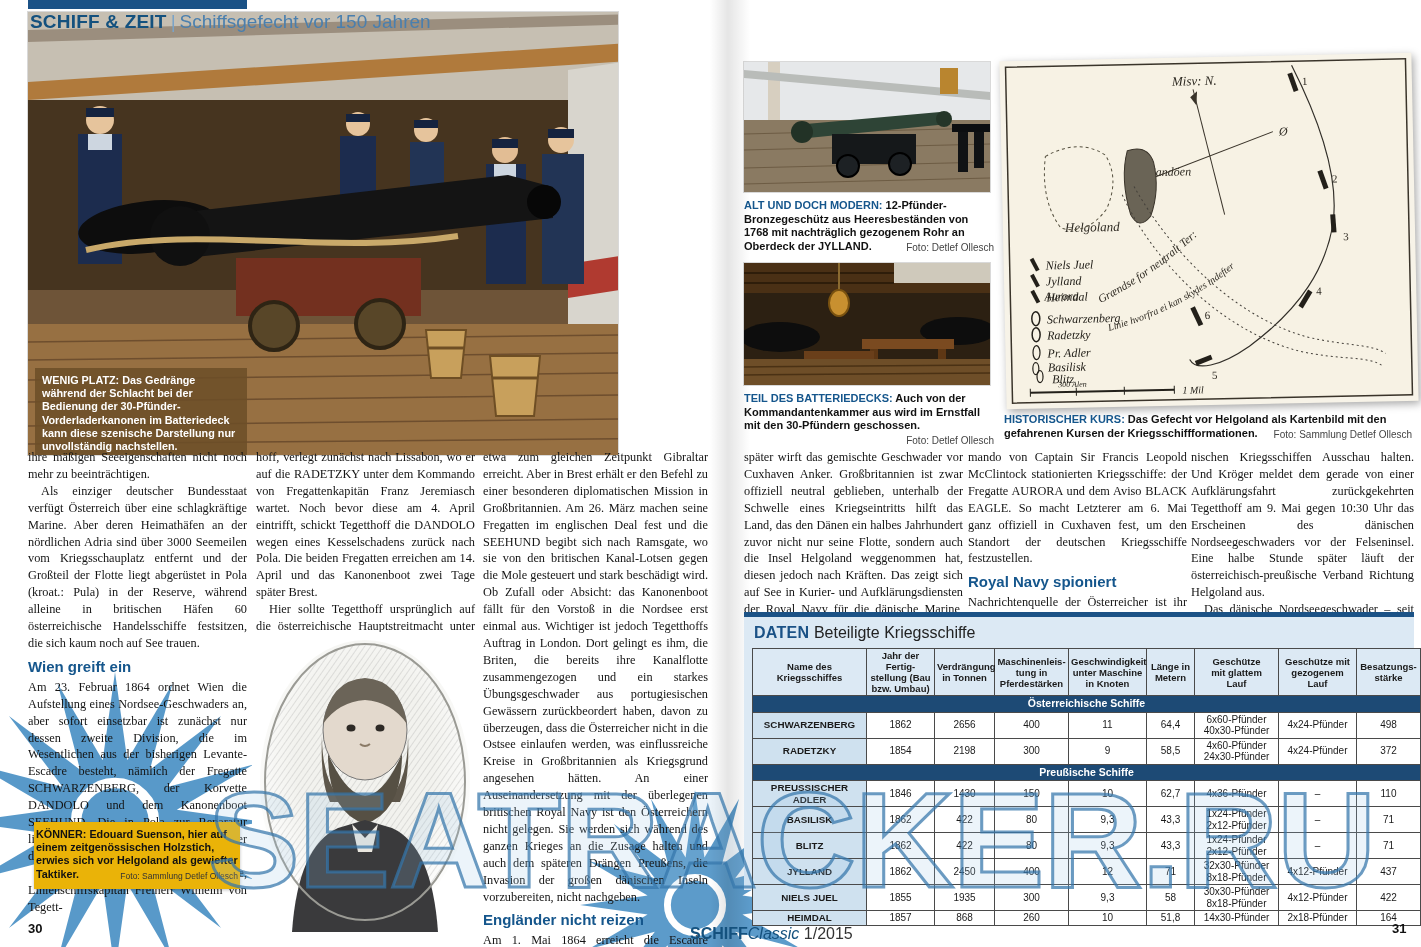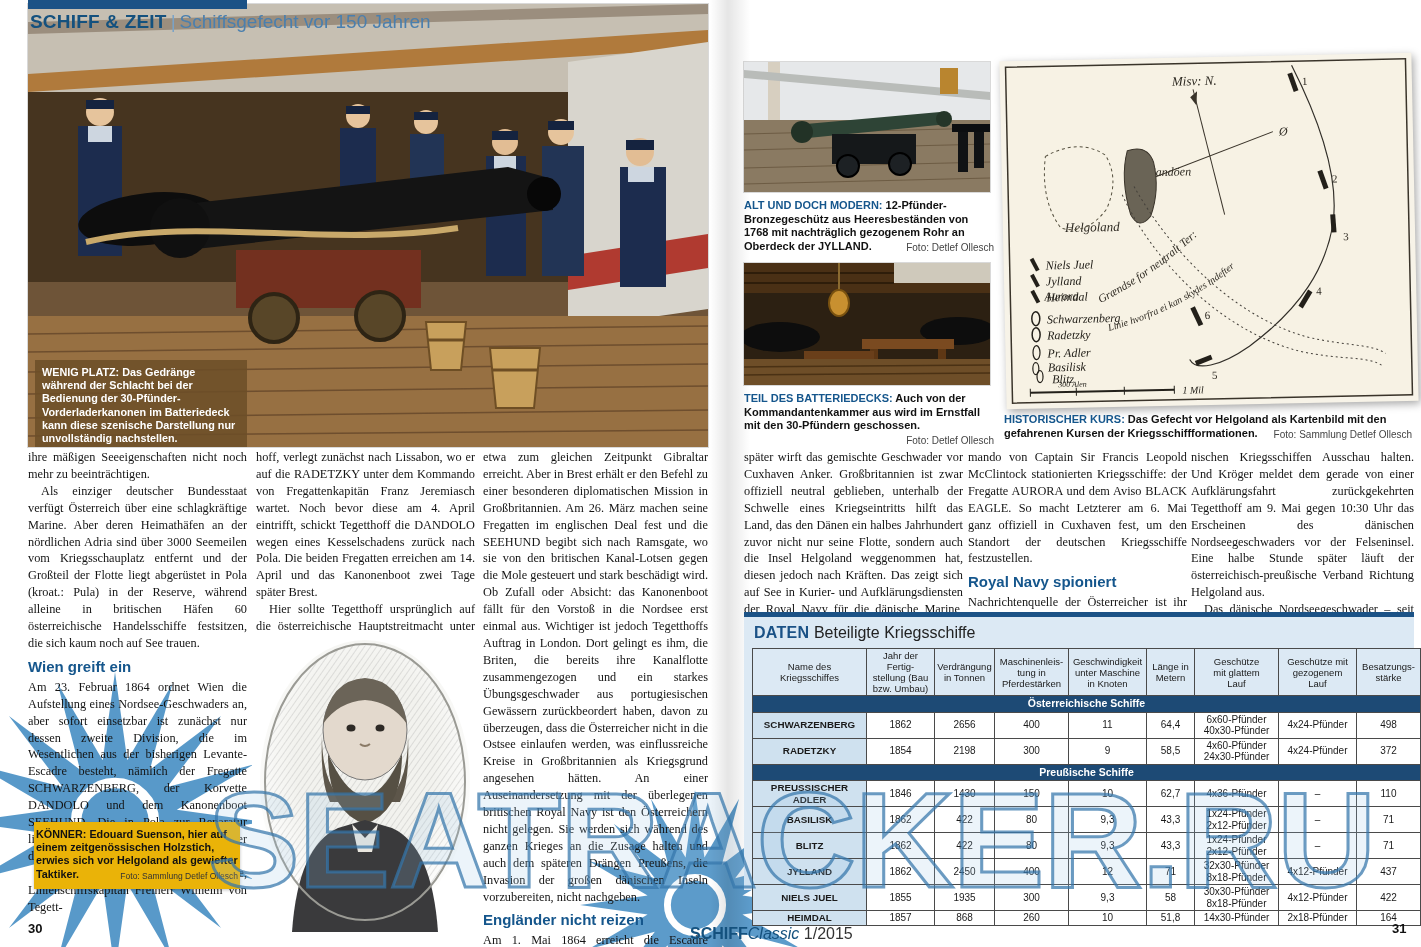--- a/index.html
+++ b/index.html
@@ -33,21 +33,21 @@
   .koenner .credit{font-weight:normal;font-size:8.5px;color:#333;float:right;margin-top:2px;}
   
   .map-wrap{background:#f7f3e8;box-shadow:2px 3px 8px rgba(0,0,0,.35);transform:rotate(-1.2deg);}
   
   .datenbar{background:#1b5286;}
   .datenblock{background:#dce9f4;padding:5px 8px 8px 8px;box-sizing:border-box;}
   .datentitle{font-size:16px;margin:2px 0 6px 2px;color:#222;}
   .datentitle .lead{color:#1b5286;font-weight:bold;letter-spacing:.3px;}
   table.ships{border-collapse:collapse;table-layout:fixed;width:668px;background:#fff;}
   table.ships th,table.ships td{border:1px solid #4a4a4a;padding:1px 2px;text-align:center;vertical-align:middle;}
-  table.ships th{background:#dce9f4;font-size:9.5px;line-height:11px;white-space:pre-line;font-weight:normal;}
+  table.ships th{background:#dce9f4;font-size:9.5px;line-height:11px;white-space:pre-line;font-weight:bold;}
   table.ships td{font-size:10px;line-height:11.5px;}
   table.ships td.guns{white-space:pre-line;}
   table.ships td.name{background:#cfe1ef;font-weight:bold;font-size:9.8px;}
   table.ships tr.secrow td{background:#1d4a75;color:#fff;font-weight:bold;font-size:10.5px;padding:2px;}
   
   .pagenum{font-weight:bold;font-size:13px;color:#111;text-align:right;}
   .footerlogo{font-size:16px;color:#333;white-space:nowrap;}
   .footerlogo .b{font-weight:bold;color:#14517e;}
   .footerlogo .i{font-style:italic;color:#14517e;}
   
@@ -64,21 +64,21 @@
 
   <svg class="abs" style="left:-35px;top:672px" width="300" height="300" viewBox="0 0 200 200">
     <polygon fill="#4a90c4" fill-opacity="0.92" points="200,100 141.2,108.2 192.4,138.3 134.9,123.3 170.7,170.7 123.3,134.9 138.3,192.4 108.2,141.2 100,200 91.8,141.2 61.7,192.4 76.7,134.9 29.3,170.7 65.1,123.3 7.6,138.3 58.8,108.2 0,100 58.8,91.8 7.6,61.7 65.1,76.7 29.3,29.3 76.7,65.1 61.7,7.6 91.8,58.8 100,0 108.2,58.8 138.3,7.6 123.3,65.1 170.7,29.3 134.9,76.7 192.4,61.7 141.2,91.8"></polygon>
     <circle cx="100" cy="100" r="26" fill="none" stroke="#ffffff" stroke-width="7"></circle>
   </svg>
   <svg class="abs" style="left:580px;top:790px" width="230" height="230" viewBox="0 0 200 200">
     <polygon fill="#4a90c4" fill-opacity="0.9" points="200,100 141.2,108.2 192.4,138.3 134.9,123.3 170.7,170.7 123.3,134.9 138.3,192.4 108.2,141.2 100,200 91.8,141.2 61.7,192.4 76.7,134.9 29.3,170.7 65.1,123.3 7.6,138.3 58.8,108.2 0,100 58.8,91.8 7.6,61.7 65.1,76.7 29.3,29.3 76.7,65.1 61.7,7.6 91.8,58.8 100,0 108.2,58.8 138.3,7.6 123.3,65.1 170.7,29.3 134.9,76.7 192.4,61.7 141.2,91.8"></polygon>
     <circle cx="100" cy="100" r="24" fill="none" stroke="#ffffff" stroke-width="6"></circle>
   </svg>
 
-  <div class="abs photo" style="left:28px;top:4px;width:680px;height:443px">
+  <div class="abs photo" style="left:28px;top:12px;width:590px;height:443px">
     <svg width="680" height="443" viewBox="0 0 680 443">
       <rect width="680" height="443" fill="#6e5438"></rect>
       <rect width="680" height="95" fill="#c6bfb2"></rect>
       <polygon points="0,70 680,26 680,44 0,88" fill="#b07a3c"></polygon>
       <polygon points="0,18 680,0 680,10 0,30" fill="#9b8e7e"></polygon>
       <rect y="88" width="680" height="190" fill="#46341f"></rect>
       <polygon points="540,58 680,38 680,305 540,325" fill="#d8d5cd"></polygon>
       <polygon points="540,252 680,230 680,264 540,286" fill="#b03a30"></polygon>
 
       <rect y="312" width="680" height="131" fill="#977042"></rect>

